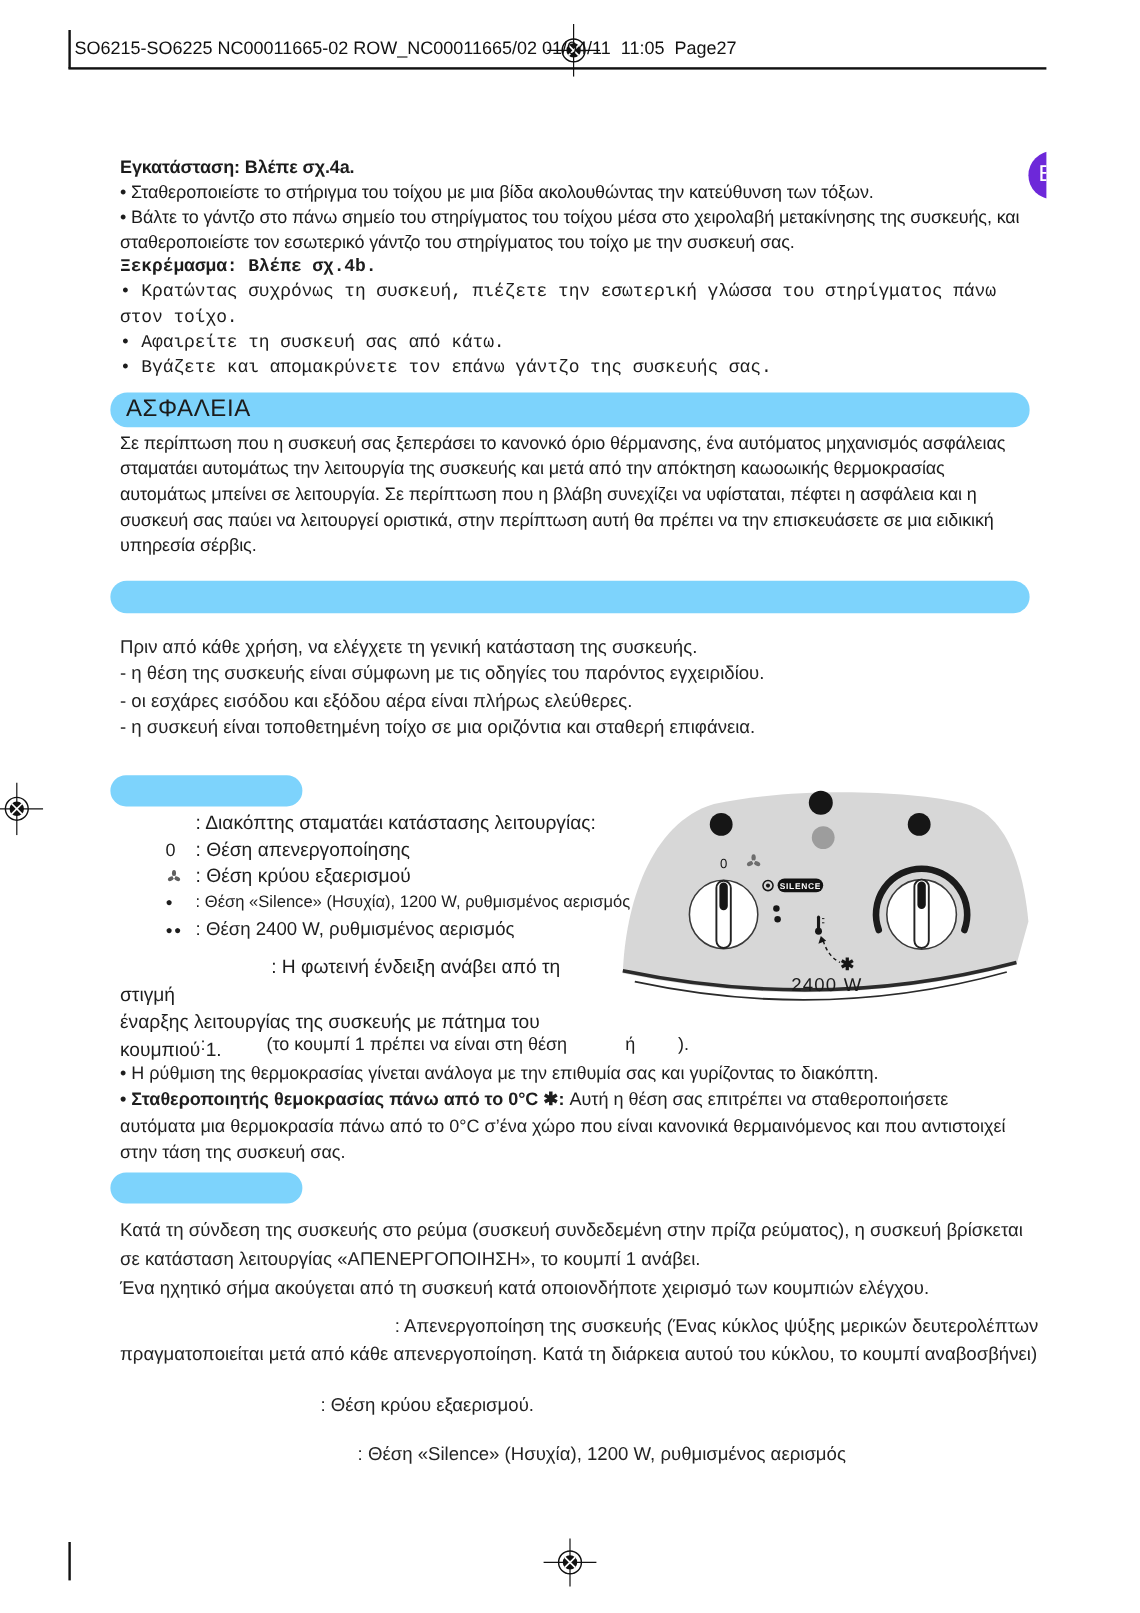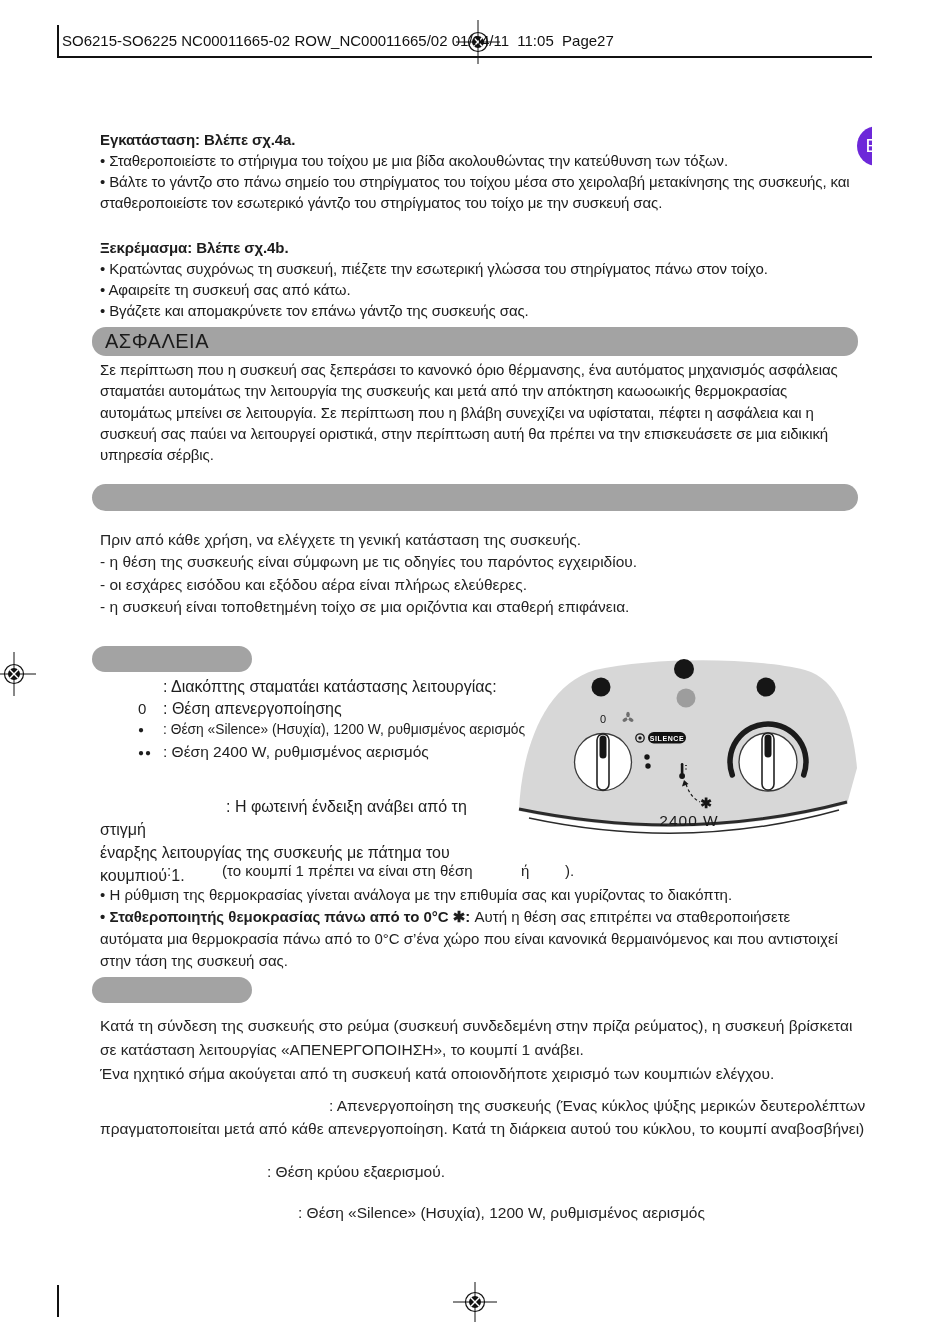--- a/index.html
+++ b/index.html
@@ -21,21 +21,21 @@
     background:#6d28d9; color:#fff; font-weight:normal; font-size:19px;
     display:flex; align-items:center; justify-content:center;
   }
 
   
   .tblock { left:100px; width:757px; font-size:15px; line-height:21px; color:#1c1c1c; letter-spacing:-0.1px; }
   .tblock .title { font-weight:bold; }
   .hblock { left:100px; width:758px; font-size:15.5px; line-height:22.4px; color:#242424; }
 
   
-  .graybar { background:#a3a3a3; border-radius:14px; }
+  .graybar { background:#7dd3fc; border-radius:14px; }
   .safety-bar { left:92px; top:327px; width:766px; height:29px; }
   .safety-bar .bar-label { font-size:20px; line-height:29px; padding-left:13px; color:#1b1b1b; letter-spacing:0.5px; }
 
   
   .switch-list { left:138px; top:676px; width:404px; }
   .switch-row { display:flex; align-items:baseline; }
   .switch-row .sym { width:25px; flex:0 0 25px; text-align:left; }
   .sw-intro { font-size:16px; line-height:22px; padding-left:25px; }
   .r-off  { font-size:16px;   line-height:22px; }
   .r-fan  { font-size:16px;   line-height:22px; }
@@ -114,21 +114,21 @@
   <div class="abs lang-badge">
     <span>EL</span>
   </div>
 
   <div class="abs tblock" style="top:129px;">
     <p class="title">Εγκατάσταση: Βλέπε σχ.4a.</p>
     <p>• Σταθεροποιείστε το στήριγμα του τοίχου με μια βίδα ακολουθώντας την κατεύθυνση των τόξων.</p>
     <p>• Βάλτε το γάντζο στο πάνω σημείο του στηρίγματος του τοίχου μέσα στο χειρολαβή μετακίνησης της συσκευής, και σταθεροποιείστε τον εσωτερικό γάντζο του στηρίγματος του τοίχο  με την συσκευή σας.</p>
   </div>
 
-  <div class="abs tblock" style="top:237px;">
+  <div class="abs tblock" style="top:212px;font-family:Liberation Mono, monospace;">
     <p class="title">Ξεκρέμασμα: Βλέπε σχ.4b.</p>
     <p>• Κρατώντας συχρόνως τη συσκευή, πιέζετε την εσωτερική γλώσσα του στηρίγματος πάνω στον τοίχο.</p>
     <p>• Αφαιρείτε τη συσκευή σας από κάτω.</p>
     <p>• Βγάζετε και απομακρύνετε τον επάνω γάντζο της συσκευής σας.</p>
   </div>
 
   <div class="abs graybar safety-bar">
     <div class="bar-label">ΑΣΦΑΛΕΙΑ</div>
   </div>
 
@@ -143,20 +143,33 @@
     <p>- η συσκευή είναι τοποθετημένη τοίχο σε μια οριζόντια και σταθερή επιφάνεια.</p>
   </div>
 
   <div class="abs graybar" style="left:92px; top:646px; width:160px; height:26px;"></div>
 
   <div class="abs switch-list">
     <p class="sw-intro">: Διακόπτης σταματάει κατάστασης λειτουργίας:</p>
     <div class="switch-row r-off">
       <span class="sym sym-num">0</span>
       <span>: Θέση απενεργοποίησης</span>
+    </div>
+    <div class="switch-row r-fan">
+      <span class="sym">
+        <svg class="fan-glyph" width="14" height="14" viewBox="0 0 20 20">
+          <g transform="translate(10,11)" fill="#5f5f5f">
+            <ellipse cx="0" cy="-4.4" rx="2.4" ry="3.7"></ellipse>
+            <ellipse cx="0" cy="-4.4" rx="2.4" ry="3.7" transform="rotate(120)"></ellipse>
+            <ellipse cx="0" cy="-4.4" rx="2.4" ry="3.7" transform="rotate(240)"></ellipse>
+          </g>
+          <circle cx="10" cy="11" r="1.4" fill="#fff"></circle>
+        </svg>
+      </span>
+      <span>: Θέση κρύου εξαερισμού</span>
     </div>
     <div class="switch-row r-sil">
       <span class="sym sym-dot">●</span>
       <span>: Θέση «Silence» (Ησυχία), 1200 W, ρυθμισμένος αερισμός</span>
     </div>
     <div class="switch-row r-max">
       <span class="sym sym-dot">●●</span>
       <span>: Θέση 2400 W, ρυθμισμένος αερισμός</span>
     </div>
   </div>

